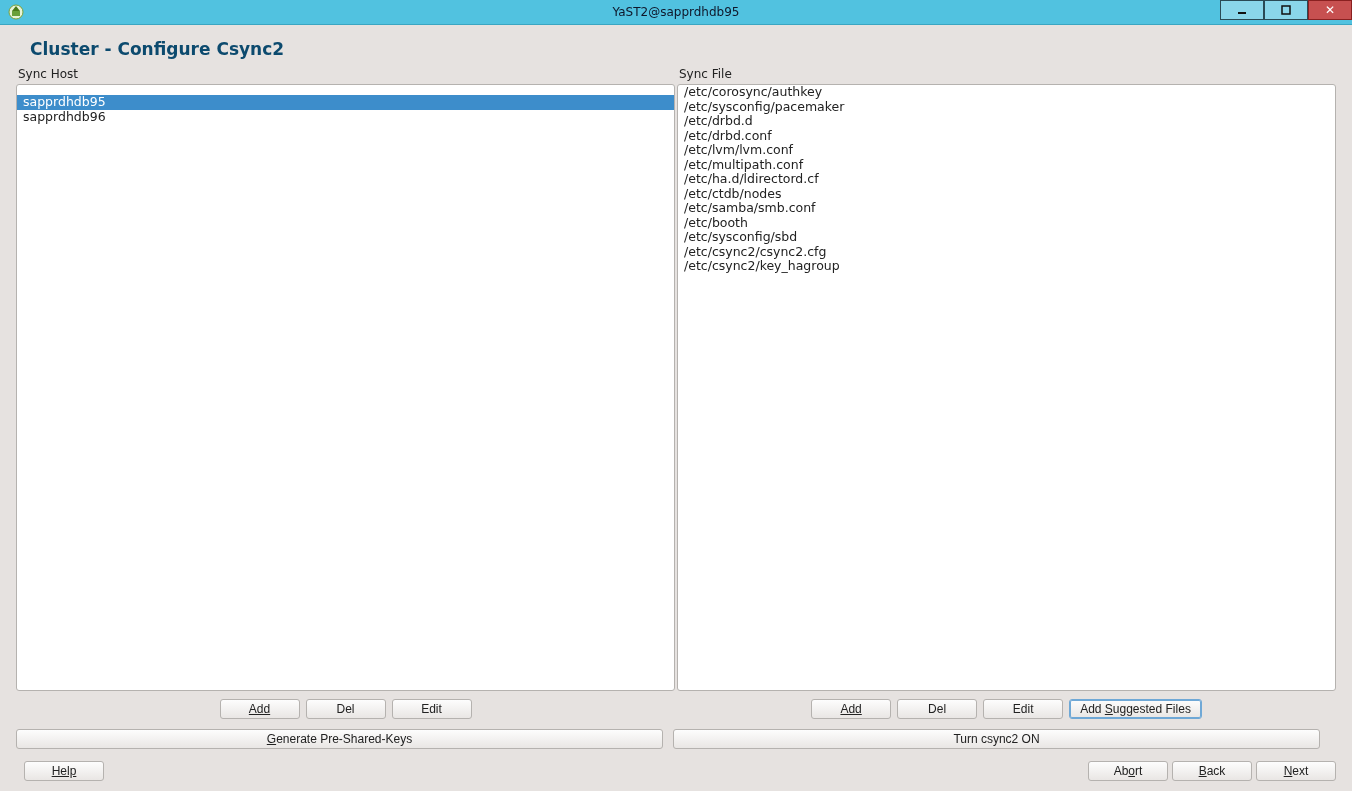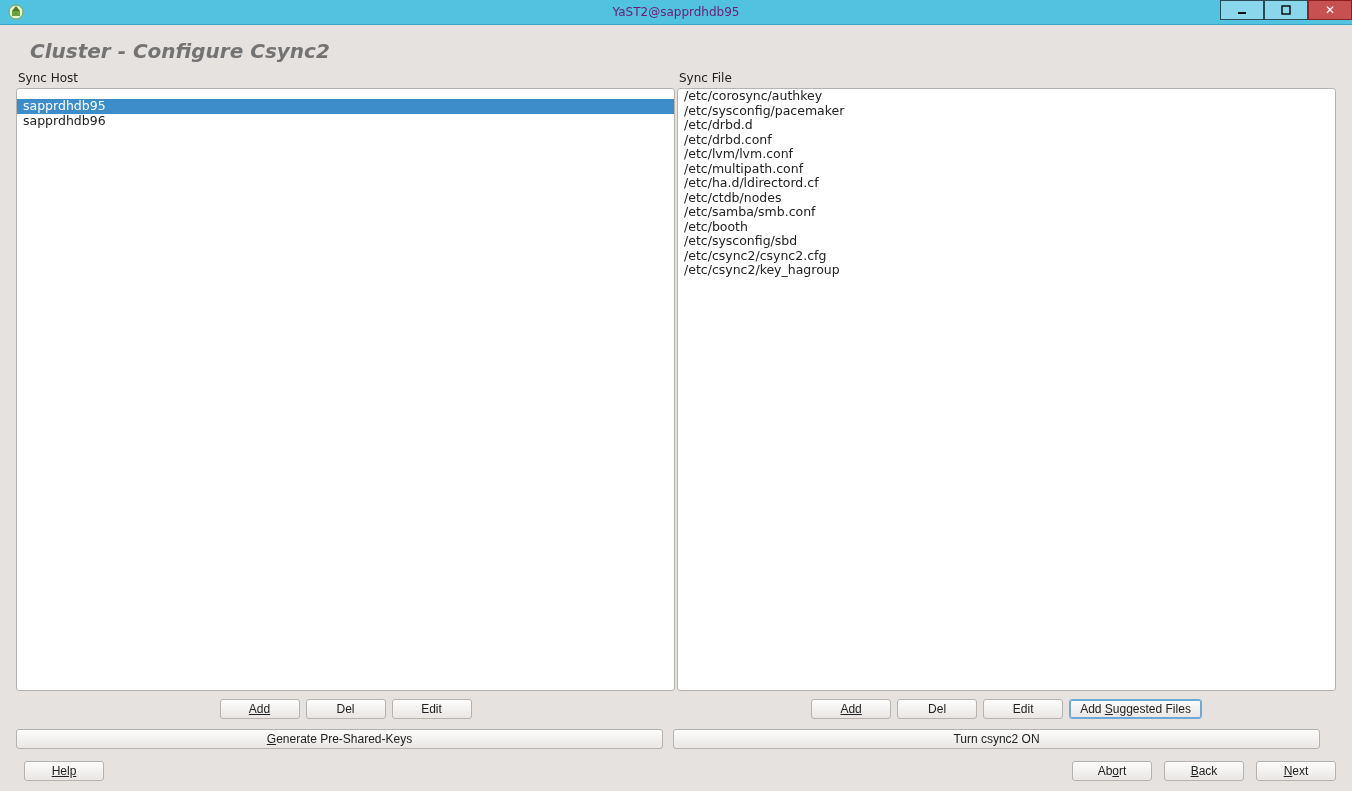--- a/index.html
+++ b/index.html
@@ -10,43 +10,42 @@
   .titlebar {
     height: 24px; background: #51c2e0; display: flex; align-items: center;
     position: relative;
   }
   .titlebar .app-icon {
     width: 16px; height: 16px; margin-left: 8px;
     display:flex; align-items:center; justify-content:center;
   }
   .titlebar .title {
     position:absolute; left:0; right:0; text-align:center;
-    font-size: 12px; color: #701a75;
+    font-size: 12px; color: #0f172a;
   }
   .titlebar .win-controls {
     position:absolute; right:0; top:0; display:flex; height:20px;
   }
   .titlebar .win-btn {
     width: 44px; height: 20px; display:flex; align-items:center; justify-content:center;
     border:1px solid #2a4a55; background:#8ad6ea; font-size:12px;
   }
   .titlebar .win-btn.close { background:#c75050; color:#fff; border-color:#8a2020;}
   .titlebar .win-btn.close .x { font-weight:bold; }
   .titlebar .win-btn svg { display:block; }
 
   
   .chrome {
     flex:1; background:#e6e2e0; border-top:1px solid #3aa6c2;
     display:flex; flex-direction:column; padding: 0;
   }
 
   .heading {
-    font-size: 20px; font-weight:600; color:#737373;
+    font-size: 17px; font-weight:600; color:#0c4a6e;
     padding: 14px 0 8px 30px;
-    font-style: italic;
   }
 
   .panels {
     display:flex; gap: 2px; padding: 0 16px; flex:1; min-height:0;
   }
   .panel {
     flex:1; display:flex; flex-direction:column; min-width:0;
   }
   .panel-label {
     font-size: 12px; color:#222; padding-bottom:3px; padding-left:2px;
@@ -82,21 +81,21 @@
 
   .wide-row {
     display:flex; gap:10px; padding: 4px 32px 4px 16px;
   }
   .wide-row button.std { flex:1; min-width:0; }
 
   .footer {
     display:flex; align-items:center; padding:8px 16px 10px;
   }
   .footer .spacer { flex:1; }
-  .footer button.std { min-width:80px; margin-left:12px; }
+  .footer button.std { min-width:80px; margin-left:4px; }
   .footer button.std:first-child { margin-left:8px; }
 </style>
 </head>
 <body>
 
 <div class="titlebar">
   <span class="app-icon">
     <svg width="16" height="16" viewBox="0 0 16 16">
       <circle cx="8" cy="8" r="7" fill="#e8f4d8" stroke="#7aa03a"></circle>
       <rect x="4" y="7" width="8" height="5" fill="#6aa03a"></rect>

